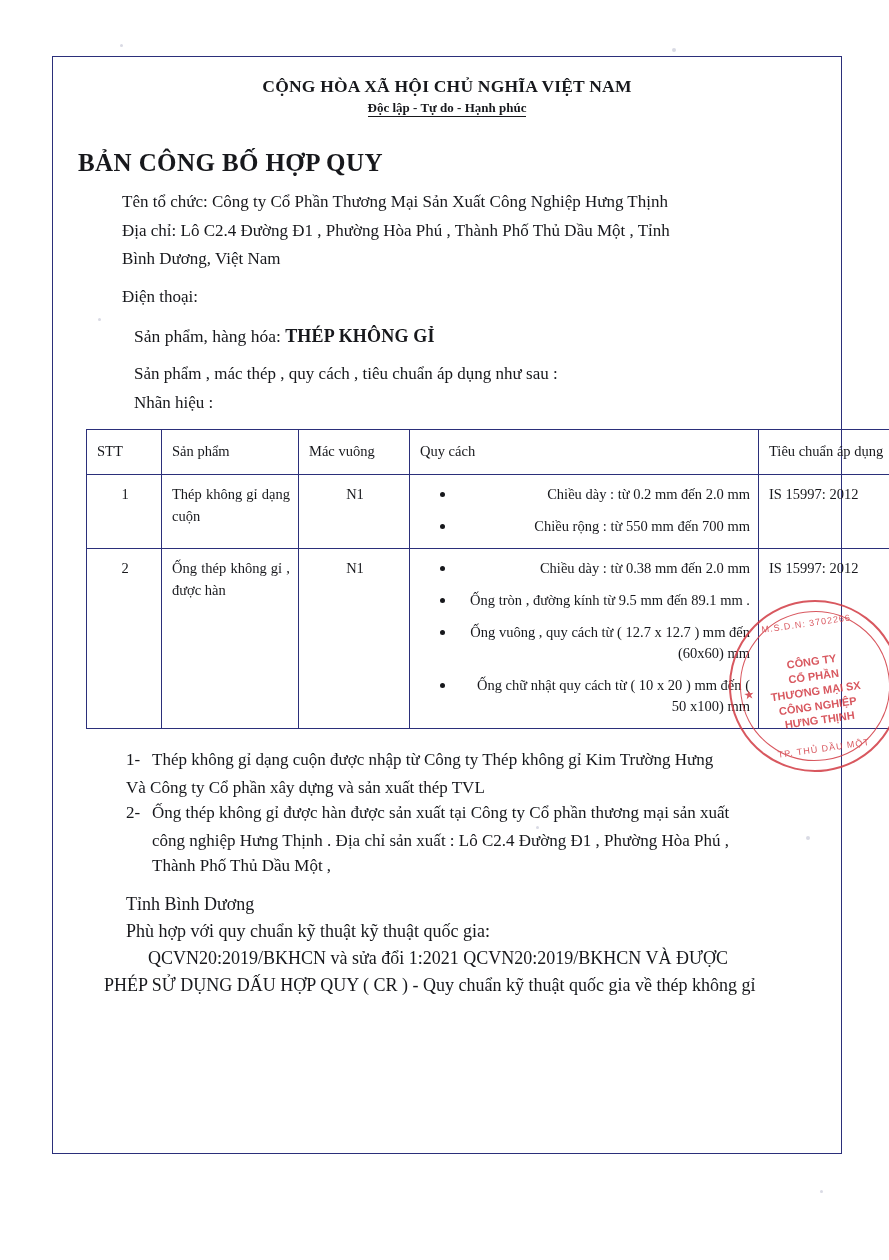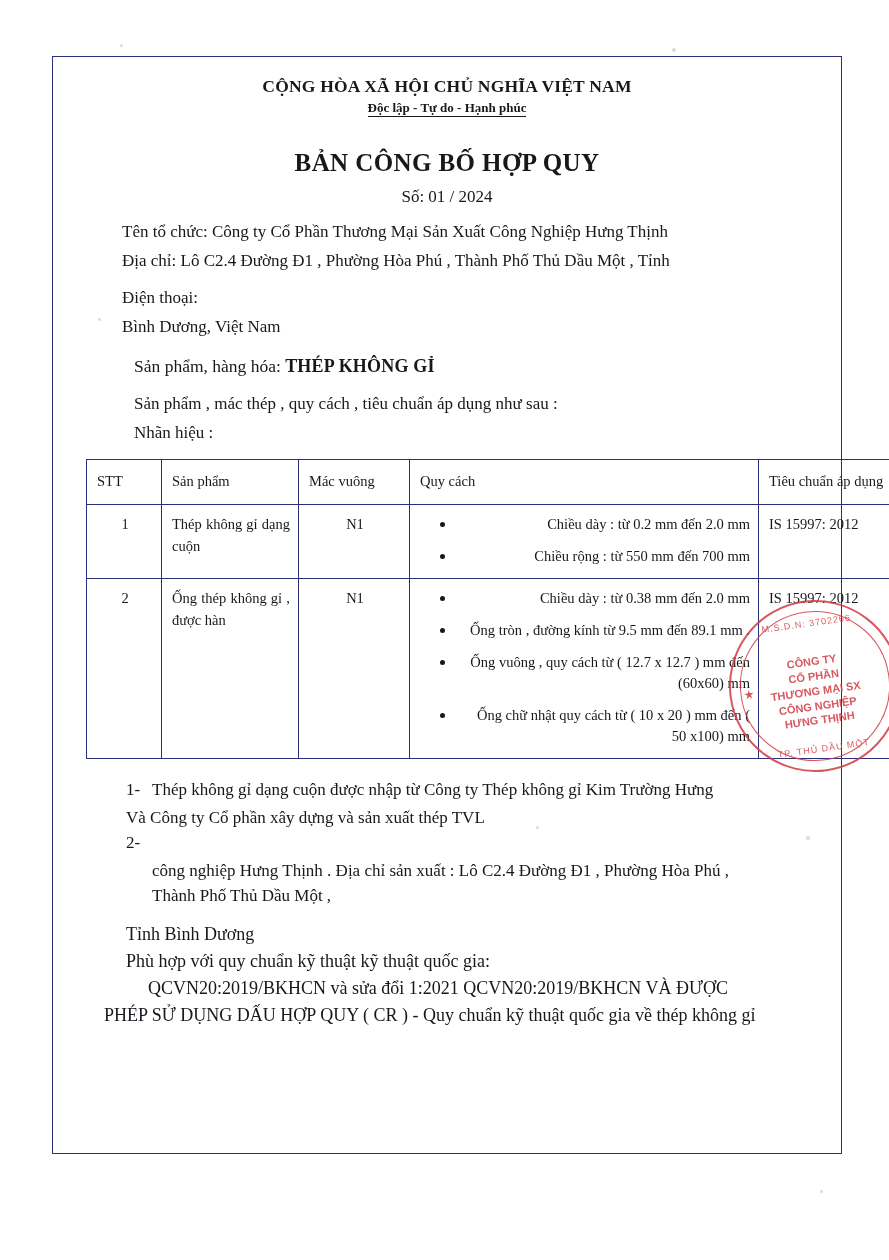--- a/index.html
+++ b/index.html
@@ -50,21 +50,20 @@
     text-align: center;
     font-weight: bold;
     font-size: 13px;
     margin-top: 3px;
   }
   .national-sub span {
     border-bottom: 1.3px solid #17181c;
     padding-bottom: 1px;
   }
   .doc-title {
-    text-align: center;
     font-weight: bold;
     font-size: 25px;
     margin-top: 33px;
     letter-spacing: .4px;
   }
   .doc-number {
     text-align: center;
     font-size: 17px;
     margin-top: 10px;
   }
@@ -234,26 +233,25 @@
 <div class="page">
 
   <div class="scan-border"></div>
 
   <div class="content">
 
     <div class="national-header">CỘNG HÒA XÃ HỘI CHỦ NGHĨA VIỆT NAM</div>
     <div class="national-sub"><span>Độc lập - Tự do - Hạnh phúc</span></div>
 
     <div class="doc-title">BẢN CÔNG BỐ HỢP QUY</div>
-    <div class="doc-number">Số: 01 / 2024</div>
 
     <div class="para">Tên tổ chức: Công ty Cổ Phần Thương Mại Sản Xuất Công Nghiệp Hưng Thịnh</div>
     <div class="para tight">Địa chỉ: Lô C2.4 Đường Đ1 , Phường Hòa Phú , Thành Phố Thủ Dầu Một , Tỉnh</div>
+    <div class="para tight">Bình Dương, Việt Nam</div>
     <div class="para">Điện thoại:</div>
-    <div class="para tight">Bình Dương, Việt Nam</div>
 
     <div class="para indent prod-line">
       <span>Sản phẩm, hàng hóa: </span><b>THÉP KHÔNG GỈ</b>
     </div>
     <div class="para indent">Sản phẩm , mác thép , quy cách , tiêu chuẩn áp dụng như sau :</div>
     <div class="para indent tight">Nhãn hiệu :</div>
 
     <table class="spec">
       <thead>
         <tr>
@@ -296,20 +294,21 @@
 
     <div class="notes">
       <div class="note-item">
         <div class="note-num">1-</div>
         <div class="note-text">Thép không gỉ dạng cuộn được nhập từ Công ty Thép không gỉ Kim Trường Hưng</div>
       </div>
       <div class="note-cont">Và Công ty Cổ phần xây dựng và sản xuất thép TVL</div>
 
       <div class="note-item">
         <div class="note-num">2-</div>
+        <div class="note-text">Ống thép không gỉ được hàn được sản xuất tại Công ty Cổ phần thương mại sản xuất</div>
       </div>
       <div class="note-cont2">công nghiệp Hưng Thịnh . Địa chỉ sản xuất : Lô C2.4 Đường Đ1 , Phường Hòa Phú ,</div>
       <div class="note-cont2">Thành Phố Thủ Dầu Một ,</div>
     </div>
 
     <div class="closing">
       <div>Tỉnh Bình Dương</div>
       <div>Phù hợp với quy chuẩn kỹ thuật kỹ thuật quốc gia:</div>
       <div class="wide">QCVN20:2019/BKHCN và sửa đổi 1:2021  QCVN20:2019/BKHCN VÀ ĐƯỢC</div>
       <div class="wide wide2">PHÉP SỬ DỤNG DẤU HỢP QUY ( CR ) -  Quy chuẩn kỹ thuật quốc gia về thép không gỉ</div>

